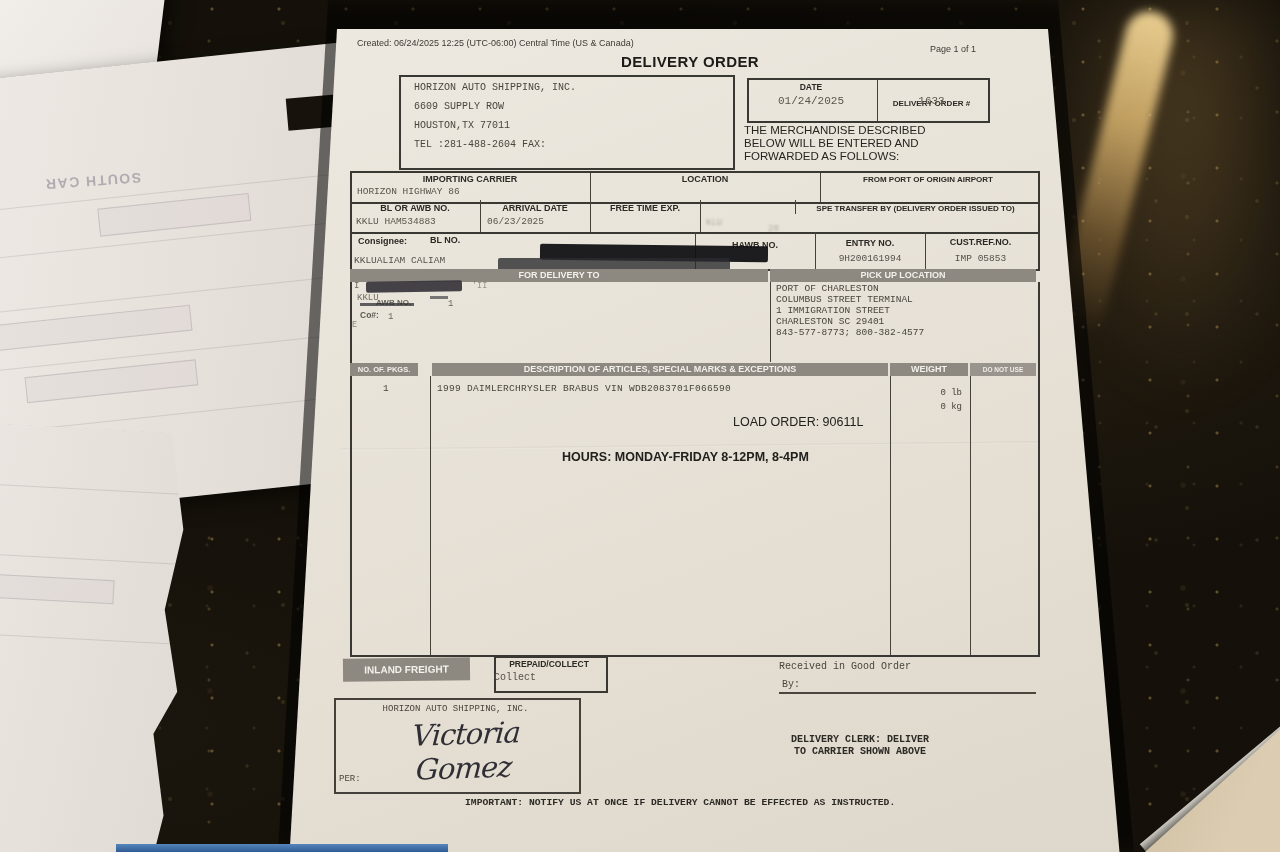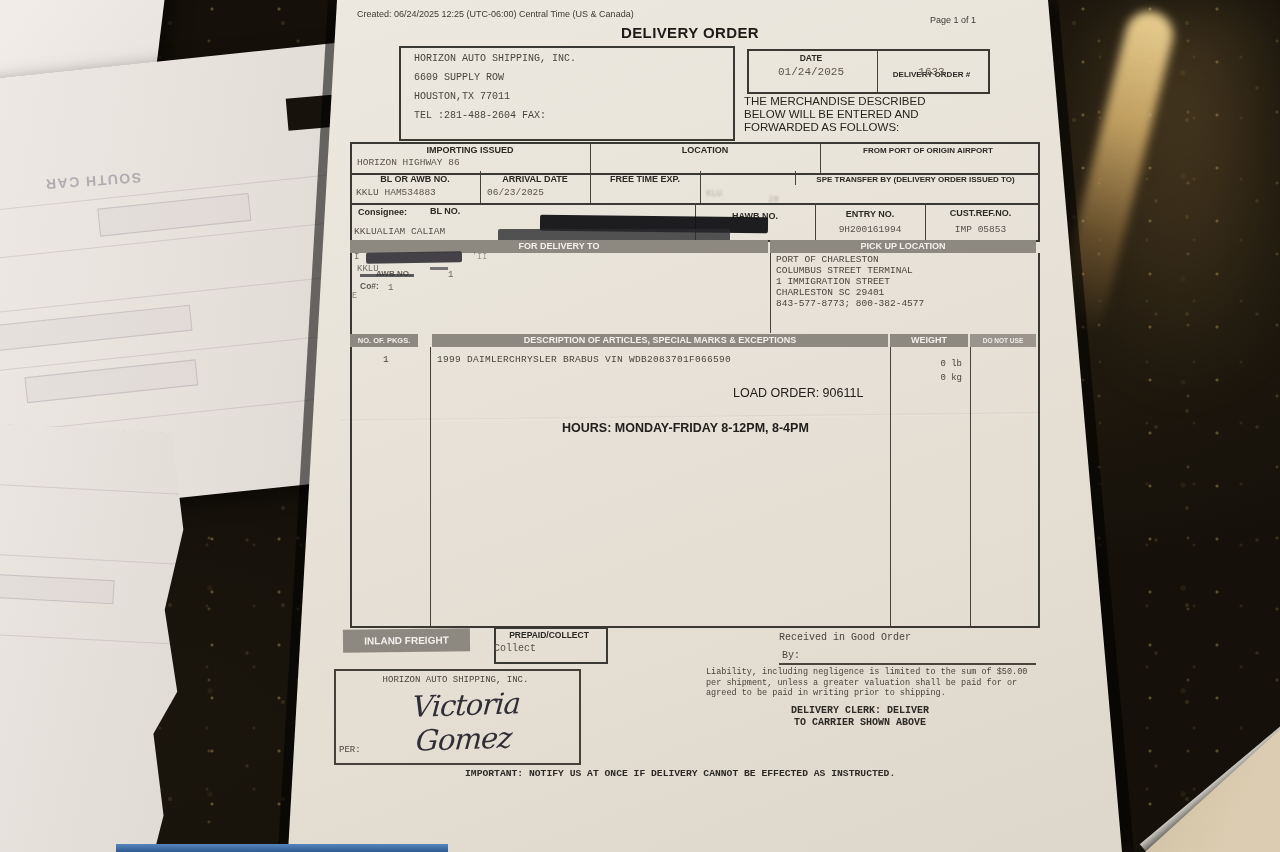--- a/index.html
+++ b/index.html
@@ -43,21 +43,21 @@
   .faint-box{position:absolute;border:1px solid rgba(118,112,122,.25);background:rgba(190,182,186,.12);}
   .granite-notch{position:absolute;left:287px;top:96px;width:64px;height:32px;
     transform:rotate(-5deg);background:#17130c;}
   .blue-strip{position:absolute;left:116px;top:844px;width:332px;height:8px;z-index:60;
     background:linear-gradient(to bottom,#5585bd,#2e5b92);}
   
   .paper-shadow{position:absolute;inset:0;filter:blur(9px);background:rgba(0,0,0,.55);
     clip-path:polygon(328px 0,1058px 0,1134px 852px,278px 852px);}
   .paper{position:absolute;inset:0;
     clip-path:polygon(337px 0,1048px 0,1122px 852px,288px 852px);
-    background:linear-gradient(160deg,#efeae1 0%,#e9e4da 35%,#e4ded3 65%,#ddd6ca 100%);}
+    background:linear-gradient(160deg,#efeae1 0%,#e9e4da 35%,#e4ded3 65%,#ddd6ca 100%);margin-top:29px;}
   .paper *{position:absolute;}
   .mono{font-family:"Liberation Mono","DejaVu Sans Mono",monospace;color:#49453d;}
   .sans-label{font-weight:bold;color:#2b2924;}
   .bar{background:#8d8880;color:#f3f1ec;font-weight:bold;text-align:center;}
   .cellline{border-left:1.5px solid #45423a;}
   .redact{background:#121215;border-radius:2px;}
   .smudge{filter:blur(1px);opacity:.35;}
   .crease{left:340px;top:416px;width:700px;height:2px;transform:rotate(-.6deg);
     background:linear-gradient(to bottom,rgba(120,110,95,.12),rgba(255,255,255,.25));}
   .sig{font-family:"DejaVu Serif",serif;font-style:italic;font-size:29px;color:#2f2e35;
@@ -113,21 +113,21 @@
     <div class="sans-label" style="left:747px;top:53px;width:128px;text-align:center;font-size:8.5px">DATE</div>
     <div class="mono" style="left:747px;top:66px;width:128px;text-align:center;font-size:11px;color:#5a554b">01/24/2025</div>
     <div class="sans-label" style="left:877px;top:70px;width:109px;text-align:center;font-size:8px">DELIVERY ORDER #</div>
     <div class="mono" style="left:877px;top:66px;width:109px;text-align:center;font-size:11px;color:#5a554b">1633</div>
     <div style="left:744px;top:95px;width:207px;font-size:11.5px;line-height:13px;color:#26241f">THE MERCHANDISE DESCRIBED BELOW WILL BE ENTERED AND FORWARDED AS FOLLOWS:</div>
 
     <div style="left:350px;top:142px;width:686px;height:29px;border:2px solid #3a3832">
       <div class="cellline" style="left:238px;top:0;height:100%"></div>
       <div class="cellline" style="left:468px;top:0;height:100%"></div>
     </div>
-    <div class="sans-label" style="left:350px;top:145px;width:240px;text-align:center;font-size:9px">IMPORTING ISSUED</div>
+    <div class="sans-label" style="left:350px;top:145px;width:240px;text-align:center;font-size:9px">IMPORTING CARRIER</div>
     <div class="sans-label" style="left:590px;top:145px;width:230px;text-align:center;font-size:9px">LOCATION</div>
     <div class="sans-label" style="left:820px;top:146px;width:216px;text-align:center;font-size:8px">FROM PORT OF ORIGIN AIRPORT</div>
     <div class="mono" style="left:357px;top:157px;font-size:9.5px;color:#5a554b">HORIZON HIGHWAY 86</div>
 
     <div style="left:350px;top:171px;width:686px;height:32px;border:2px solid #3a3832;border-top:none">
       <div class="cellline" style="left:128px;top:0;height:100%"></div>
       <div class="cellline" style="left:238px;top:0;height:100%"></div>
       <div class="cellline" style="left:348px;top:0;height:100%"></div>
       <div class="cellline" style="left:443px;top:0;height:14px"></div>
     </div>
@@ -203,20 +203,19 @@
     <div class="mono" style="left:494px;top:643px;width:110px;text-align:left;font-size:10px;color:#55504a">Collect</div>
     <div class="mono" style="left:779px;top:632px;font-size:10px">Received in Good Order</div>
     <div class="mono" style="left:782px;top:650px;font-size:10px">By:</div>
     <div style="left:779px;top:663px;width:257px;height:2px;background:#4a463f"></div>
 
     <div style="left:334px;top:669px;width:243px;height:92px;border:2px solid #44413b"></div>
     <div class="mono" style="left:334px;top:675px;width:243px;text-align:center;font-size:9px">HORIZON AUTO SHIPPING, INC.</div>
     <div class="sig" style="left:360px;top:688px;width:210px;text-align:center">Victoria Gomez</div>
     <div class="mono" style="left:339px;top:745px;font-size:9px">PER:</div>
 
-    <div class="mono" style="left:706px;top:667px;width:334px;font-size:8.5px;line-height:10.5px">Liability, including negligence is limited to the sum of $50.00 per shipment, unless a greater valuation shall be paid for or agreed to be paid in writing prior to shipping.</div>
     <div class="mono" style="left:740px;top:705px;width:240px;text-align:center;font-size:10px;font-weight:bold;color:#2c2a25">DELIVERY CLERK: DELIVER</div>
     <div class="mono" style="left:740px;top:717px;width:240px;text-align:center;font-size:10px;font-weight:bold;color:#2c2a25">TO CARRIER SHOWN ABOVE</div>
     <div class="mono" style="left:465px;top:768px;font-size:9.7px;font-weight:bold;color:#2c2a25">IMPORTANT: NOTIFY US AT ONCE IF DELIVERY CANNOT BE EFFECTED AS INSTRUCTED.</div>
   </div>
 
   <div class="blue-strip"></div>
 </div>
 
 </body></html>

